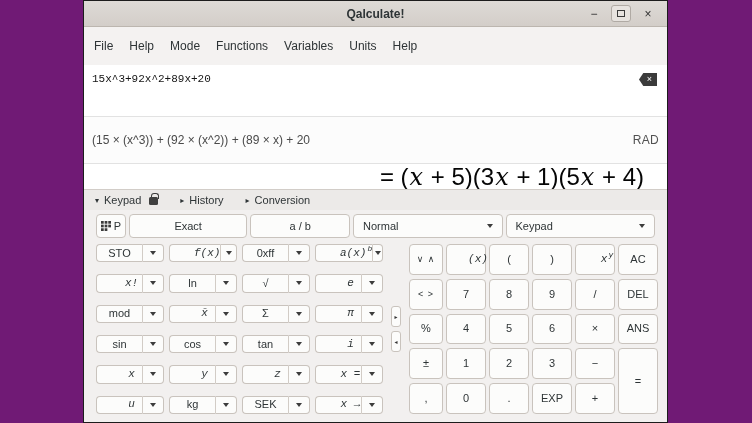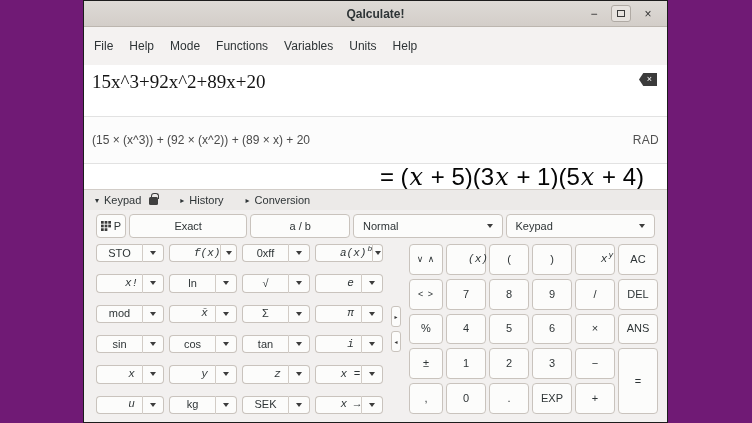--- a/index.html
+++ b/index.html
@@ -27,22 +27,22 @@
   .maxbox { width:8px; height:7px; border:1px solid #3a3a3a; display:inline-block; }
 
   
   .menubar { flex:0 0 22px; display:flex; align-items:stretch;
              background:#f4f2f1; padding-left:2px; }
   .menu-item { padding:12px 8px; display:flex; align-items:center; font-size:12px; }
 
   
   .entry { flex:0 0 51px; background:#fff; position:relative; padding:6px 8px; }
   .entry-input { border:none; outline:none; background:transparent;
-                 font-family:Liberation Serif, serif;
-                 font-size:19px; color:#141414; width:calc(100% - 30px); }
+                 font-family:Liberation Mono, monospace;
+                 font-size:11px; color:#141414; width:calc(100% - 30px); }
   .clear-btn { position:absolute; right:10px; top:8px; width:18px; height:13px;
                background:#3b3b3b; color:#fff;
                clip-path:polygon(24% 0,100% 0,100% 100%,24% 100%,0 50%);
                display:flex; align-items:center; justify-content:center;
                font-size:9px; line-height:1; padding-left:3px; }
 
   
   .parsedbar { flex:0 0 21px; background:#fcfcfc; border-top:1px solid #e2e2e2;
                border-bottom:1px solid #e2e2e2; display:flex; align-items:center;
                padding:16px 8px; font-size:12px; color:#4a4a4a; }

